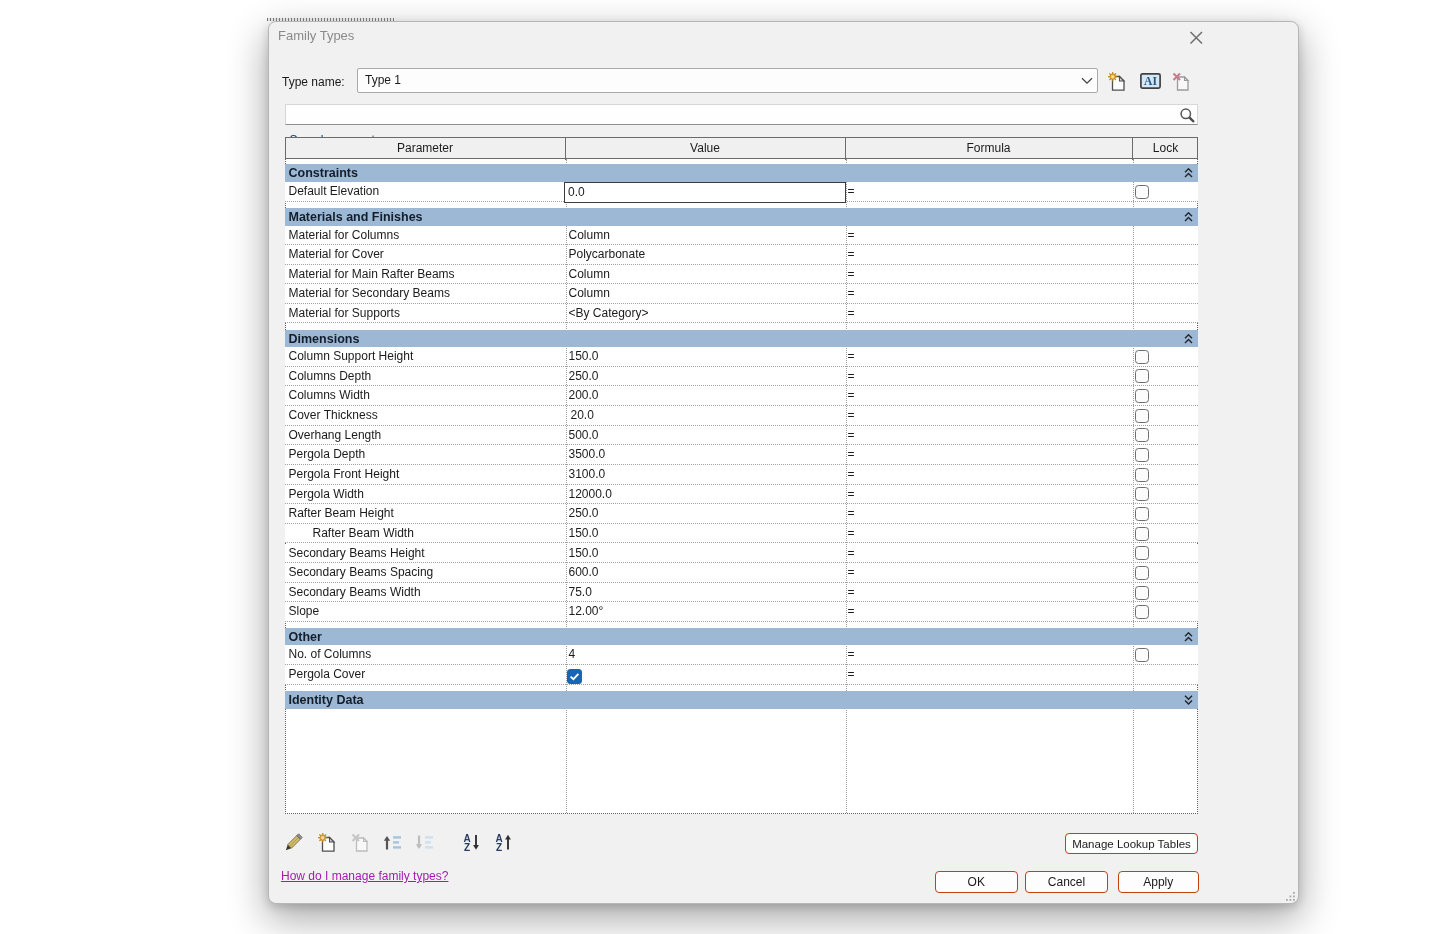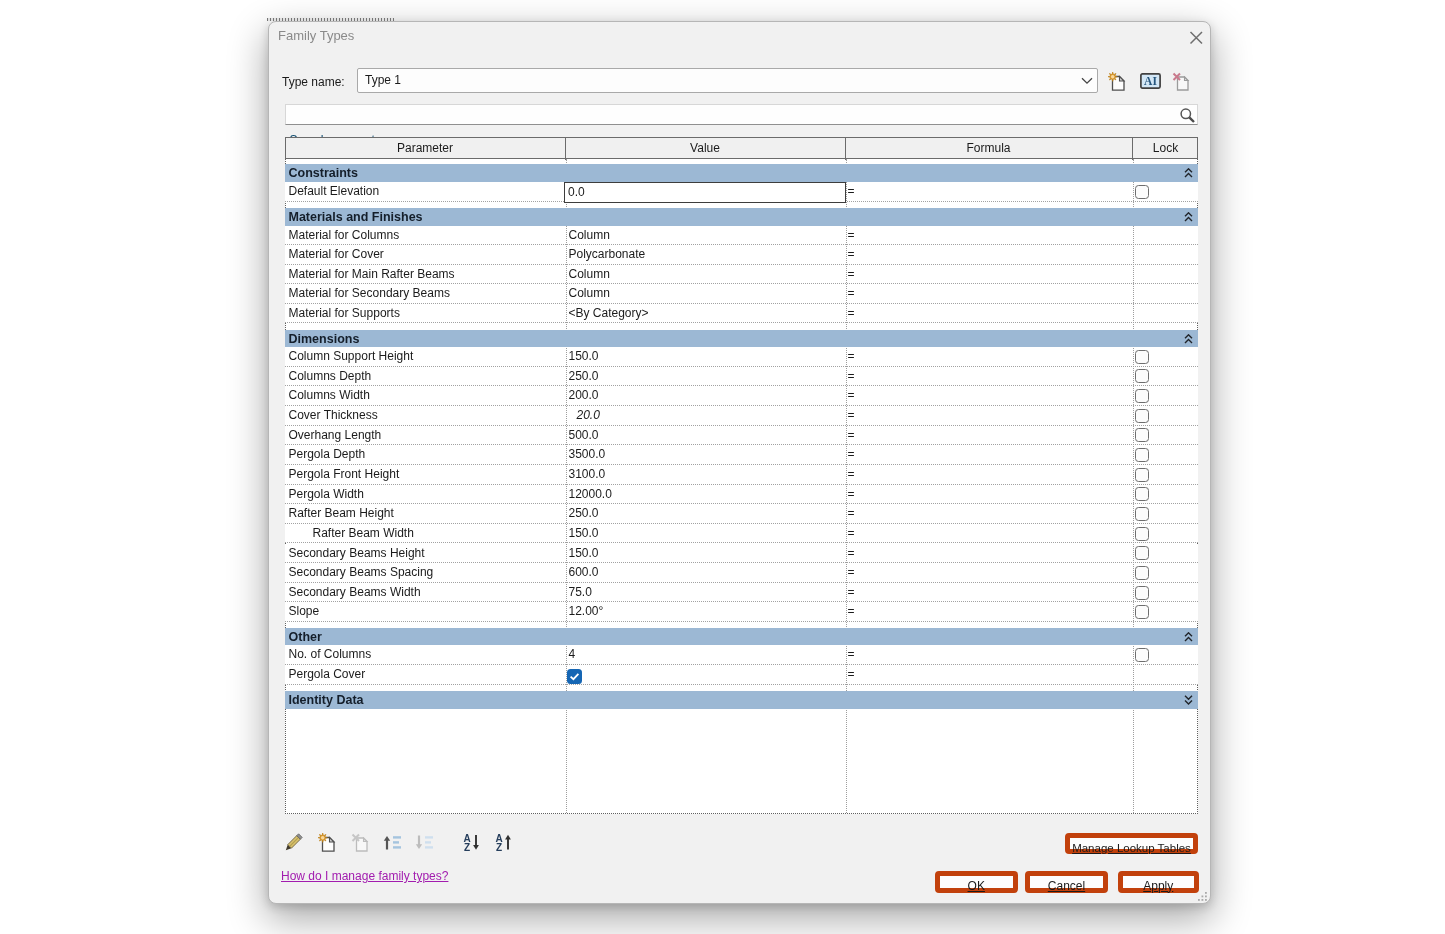--- a/index.html
+++ b/index.html
@@ -1,17 +1,17 @@
 <!DOCTYPE html>
 <html><head><meta charset="utf-8"><style>
 
 html,body{margin:0;padding:0;}
 body{width:1445px;height:934px;background:#ffffff;overflow:hidden;
      font-family:"Liberation Sans", sans-serif;-webkit-font-smoothing:antialiased;}
-#dlg{position:absolute;left:268.0px;top:20.5px;width:943.0px;height:883.5px;
+#dlg{position:absolute;left:268.0px;top:20.5px;width:1031px;height:883.5px;
   background:#f1f1f1;border:1px solid #b6b6b6;border-radius:8px;box-sizing:border-box;
   box-shadow:0 14px 38px 2px rgba(0,0,0,0.33), 0 3px 10px rgba(0,0,0,0.16);}
 #topstrip{position:absolute;left:267px;top:17.5px;width:127px;height:3px;
   background:repeating-linear-gradient(90deg,#757575 0 1px,#e0e0e0 1px 3px);z-index:5;}
 #title{position:absolute;left:9px;top:6px;font-size:13px;color:#8a8a8a;}
 #closex{position:absolute;left:920px;top:9.5px;width:14px;height:14px;}
 #lbl-typename{position:absolute;left:13px;top:53px;font-size:12px;color:#1b1b1b;}
 #combo{position:absolute;left:88px;top:46px;width:741px;height:25px;box-sizing:border-box;
   background:#fdfdfd;border:1px solid #a9a9a9;border-radius:2px;}
 #combo .txt{position:absolute;left:7px;top:4px;font-size:12px;color:#1b1b1b;}
@@ -32,22 +32,22 @@
   box-sizing:border-box;z-index:3;}
 .band svg{position:absolute;right:5px;top:4px;}
 .row{position:absolute;left:-1px;width:913px;box-sizing:border-box;background:#fff;
   border-bottom:1px dotted #a2a2a2;z-index:1;}
 .pn{position:absolute;left:4px;top:0;font-size:12px;color:#1b1b1b;}
 .pv{position:absolute;top:0;font-size:12px;color:#1b1b1b;}
 .eq{position:absolute;top:0;font-size:12px;color:#1b1b1b;}
 .lock{position:absolute;width:14px;height:14px;border:1.5px solid #6e6e6e;border-radius:3.5px;
   background:#fcfcfc;box-sizing:border-box;z-index:3;}
 #focusbox{position:absolute;border:1.5px solid #3d3d3d;background:#fff;box-sizing:border-box;z-index:4;}
-.btn{position:absolute;box-sizing:border-box;background:#fdfdfd;border:5px solid #c2410c;
-  border-radius:4px;font-size:12px;color:#1b1b1b;text-align:center;text-decoration:underline;}
+.btn{position:absolute;box-sizing:border-box;background:#fdfdfd;border:1px solid #c2410c;
+  border-radius:4px;font-size:12px;color:#1b1b1b;text-align:center;}
 #link{position:absolute;left:12px;top:847.5px;font-size:12px;color:#a21caf;
   text-decoration:underline;}
 .ticon{position:absolute;}
 
 </style></head><body>
 <div id="topstrip"></div>
 <div id="dlg">
 <div id="title">Family Types</div>
 <svg id="closex" viewBox="0 0 14 14">
       <path d="M1.5 1 L13 12.5 M13 1 L1.5 12.5" stroke="#6e6e6e" stroke-width="1.5"></path>
@@ -143,21 +143,21 @@
         <span class="lock" style="left:850.5px;top:2.8px"></span>
       </div>
 <div class="row" style="top:249.29999999999998px;height:19.65px">
         <span class="pn" style="line-height:18.65px;">Columns Width</span>
         <span class="pv" style="left:284px;line-height:18.65px;">200.0</span>
         <span class="eq" style="left:563px;line-height:18.65px;">=</span>
         <span class="lock" style="left:850.5px;top:2.8px"></span>
       </div>
 <div class="row" style="top:268.95px;height:19.65px">
         <span class="pn" style="line-height:18.65px;">Cover Thickness</span>
-        <span class="pv" style="left:292px;line-height:18.65px;font-style:italic;">20.0</span>
+        <span class="pv" style="left:286px;line-height:18.65px;">20.0</span>
         <span class="eq" style="left:563px;line-height:18.65px;">=</span>
         <span class="lock" style="left:850.5px;top:2.8px"></span>
       </div>
 <div class="row" style="top:288.59999999999997px;height:19.65px">
         <span class="pn" style="line-height:18.65px;">Overhang Length</span>
         <span class="pv" style="left:284px;line-height:18.65px;">500.0</span>
         <span class="eq" style="left:563px;line-height:18.65px;">=</span>
         <span class="lock" style="left:850.5px;top:2.8px"></span>
       </div>
 <div class="row" style="top:308.24999999999994px;height:19.65px">

